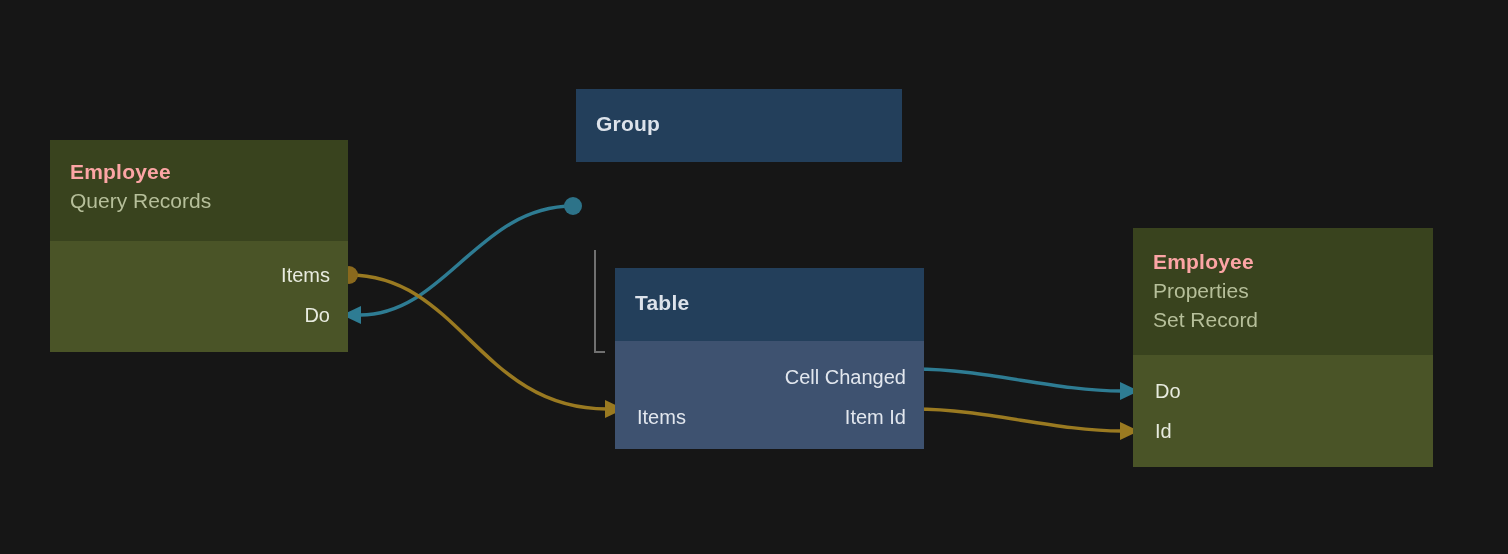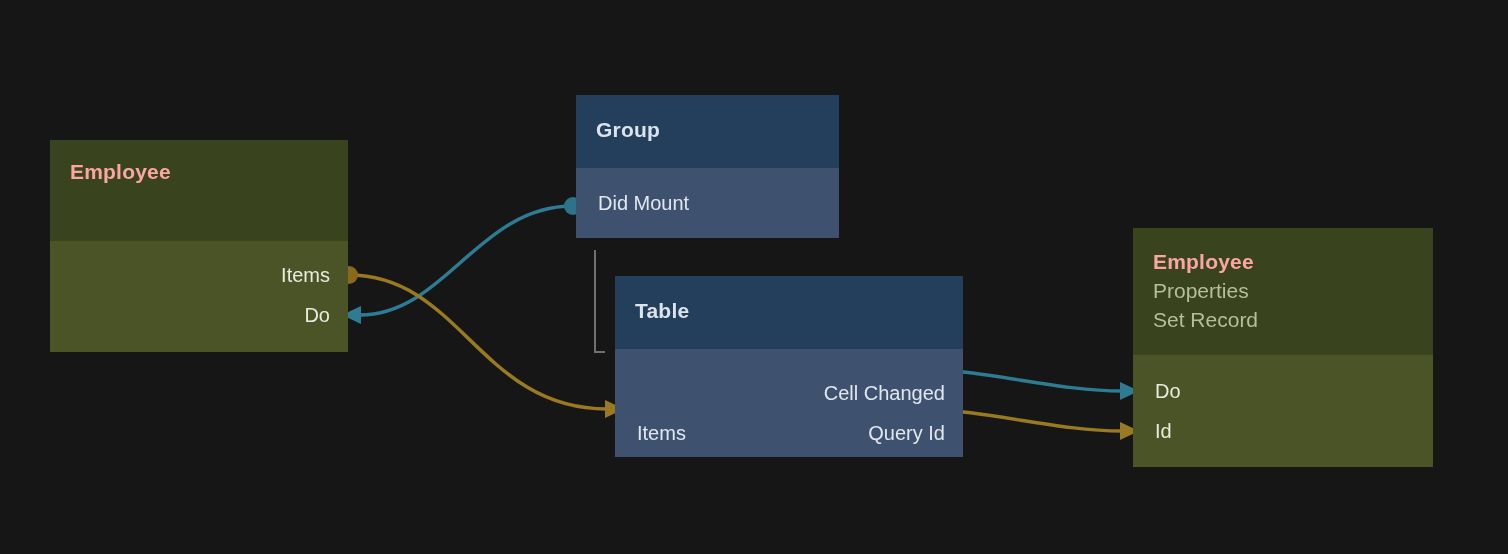--- a/index.html
+++ b/index.html
@@ -99,53 +99,49 @@
 
     <circle class="dot data" cx="349" cy="275" r="9"></circle>
     <circle class="dot signal" cx="573" cy="206" r="9"></circle>
     <circle class="dot signal" cx="915" cy="369" r="9"></circle>
     <circle class="dot data" cx="915" cy="409" r="9"></circle>
   </svg>
 
   <div class="node green" style="left:50px; top:140px; width:298px;">
     <div class="header" style="height:101px;">
       <div class="title">Employee</div>
+      <div class="subtitle">Query Records</div>
     </div>
     <div class="body" style="height:111px; padding-top:14px;">
       <div class="port-row right">
         <span>Items</span>
       </div>
       <div class="port-row right">
         <span>Do</span>
       </div>
     </div>
   </div>
 
-  <div class="node blue" style="left:576px; top:95px; width:263px;">
+  <div class="node blue" style="left:576px; top:89px; width:326px;">
     <div class="header" style="height:73px; padding-top:20px;">
       <div class="title">Group</div>
     </div>
-    <div class="body" style="height:70px; padding-top:15px;">
-      <div class="port-row left">
-        <span>Did Mount</span>
-      </div>
-    </div>
   </div>
 
-  <div class="node blue" style="left:615px; top:276px; width:348px;">
+  <div class="node blue" style="left:615px; top:268px; width:309px;">
     <div class="header" style="height:73px; padding-top:20px;">
       <div class="title">Table</div>
     </div>
-    <div class="body" style="height:108px; padding-top:24px;">
+    <div class="body" style="height:108px; padding-top:16px;">
       <div class="port-row right">
         <span>Cell Changed</span>
       </div>
       <div class="port-row split">
         <span>Items</span>
-        <span>Query Id</span>
+        <span>Item Id</span>
       </div>
     </div>
   </div>
 
   <div class="node green" style="left:1133px; top:228px; width:300px;">
     <div class="header" style="height:127px; padding-top:19px;">
       <div class="title">Employee</div>
       <div class="subtitle">Properties</div>
       <div class="subtitle">Set Record</div>
     </div>

